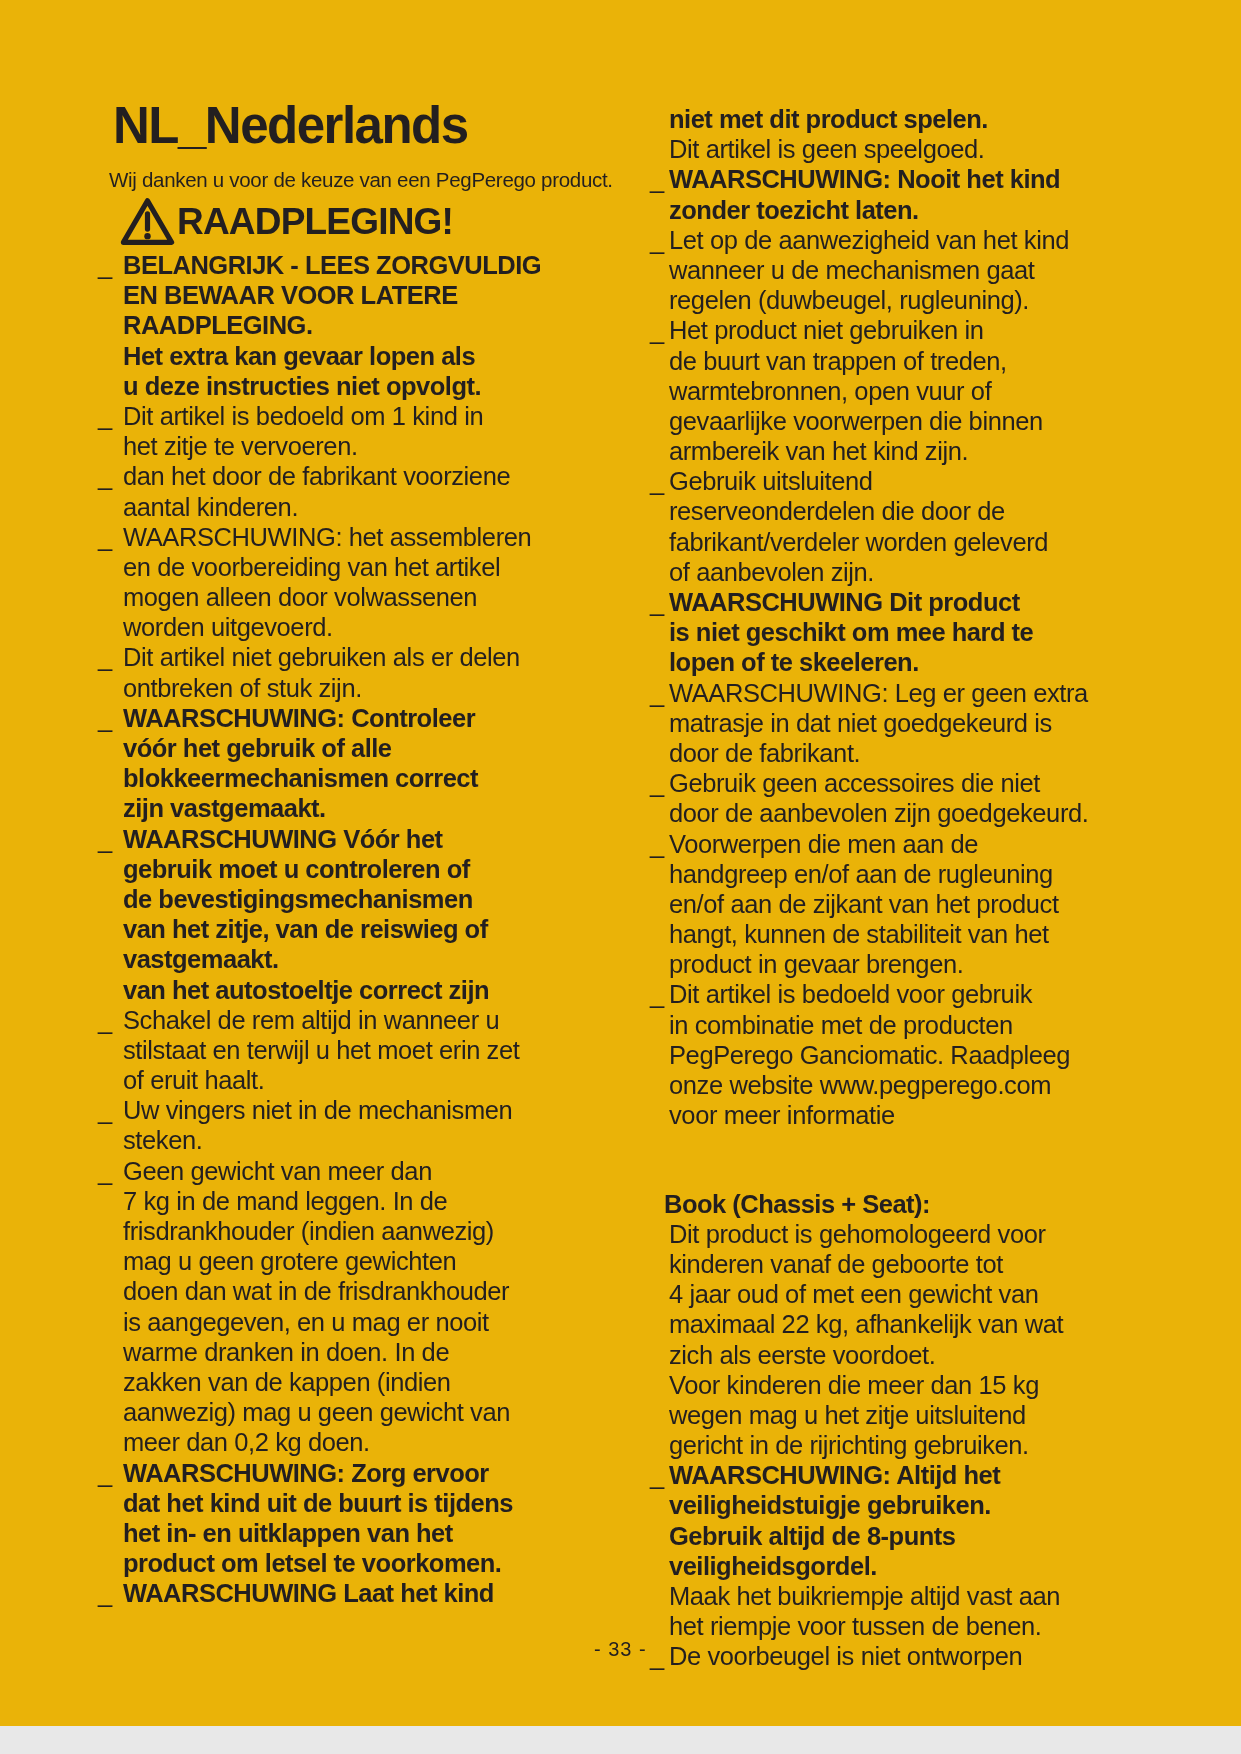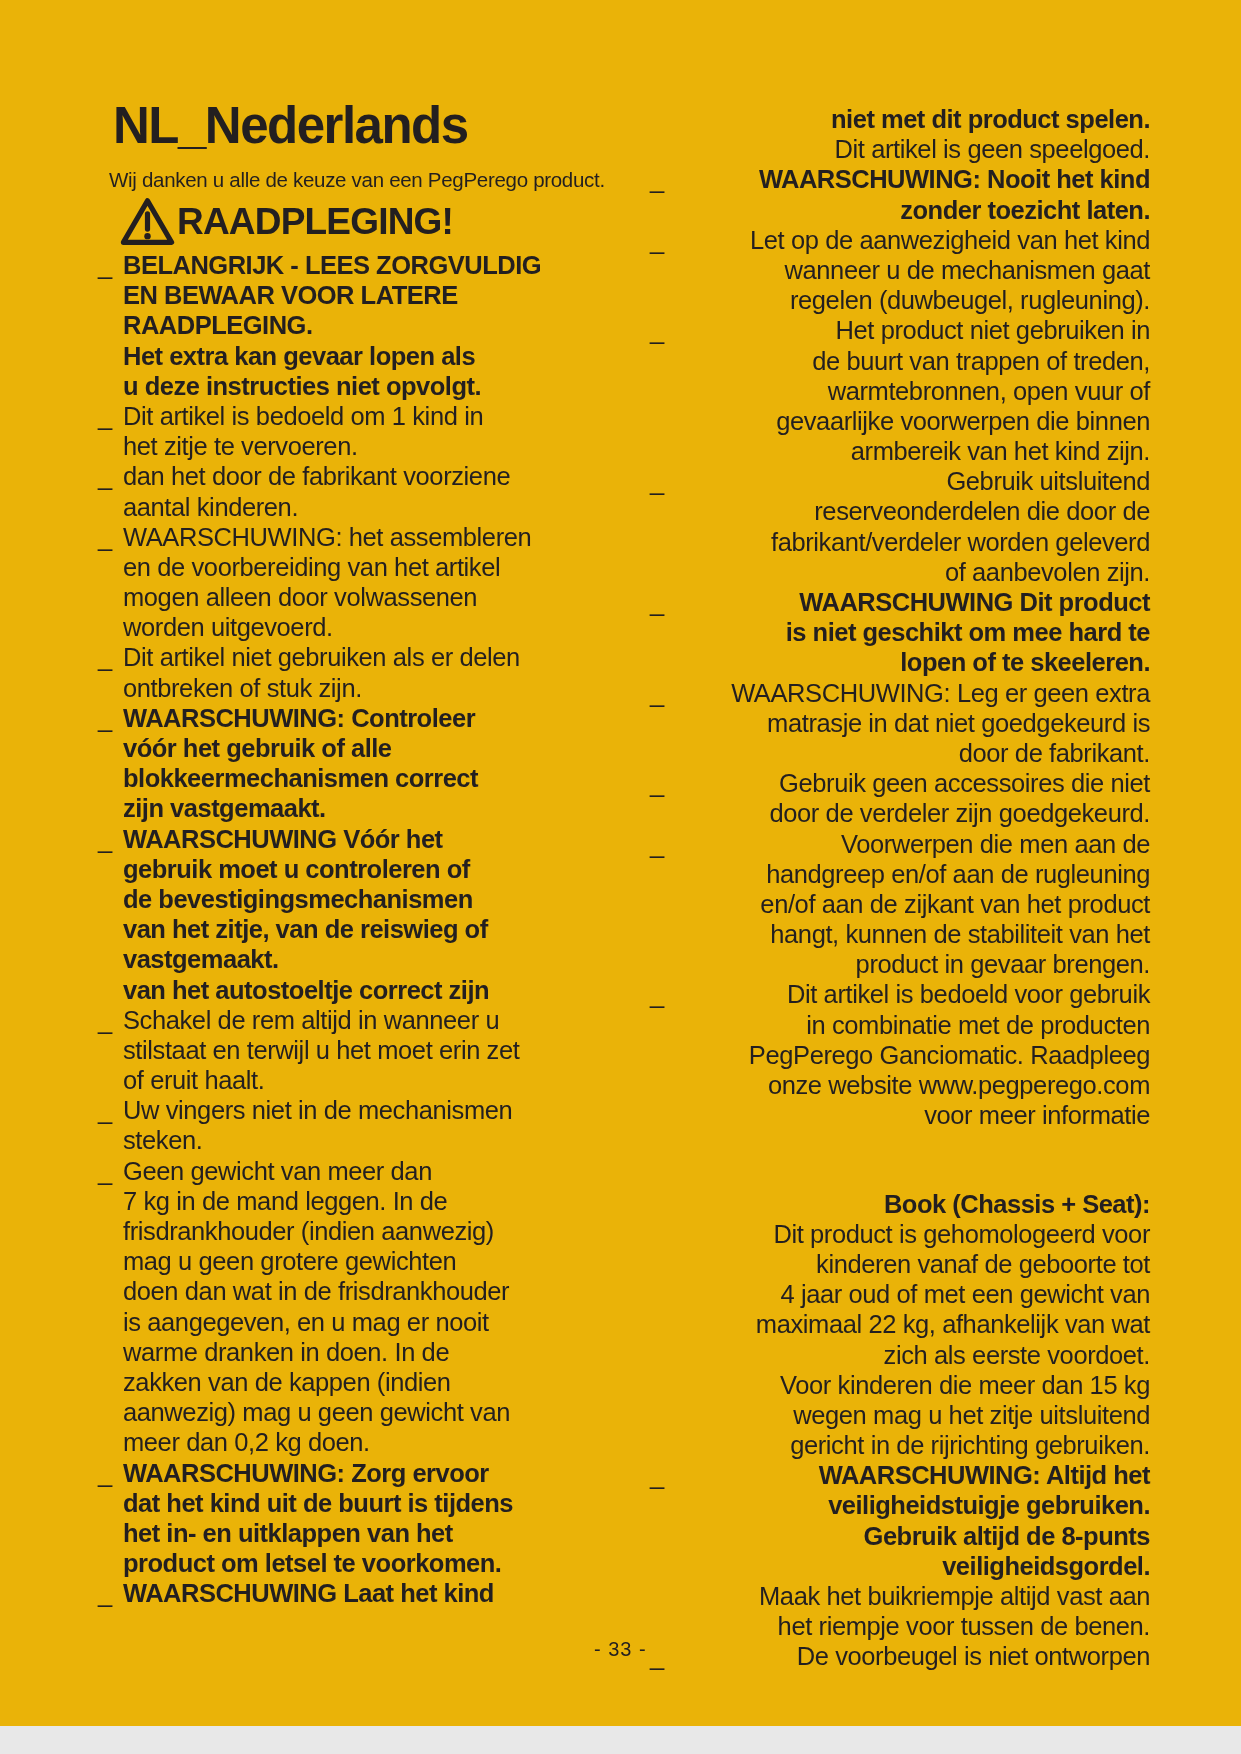--- a/index.html
+++ b/index.html
@@ -22,21 +22,21 @@
   }
   .warn-row{
     position:absolute;left:119px;top:196px;
     display:flex;align-items:center;gap:1px;
   }
   .warn-text{
     font-size:37px;font-weight:700;letter-spacing:-0.8px;white-space:nowrap;
   }
   .col{position:absolute;}
   .col-left{left:98px;top:250px;width:480px;}
-  .col-right{left:650px;top:104px;width:500px;text-align:right;}
+  .col-right{left:650px;top:104px;width:500px;}
   .block{position:relative;}
   .col-left .block{padding-left:25px;}
   .col-right .block{padding-left:19px;}
   .col-right .block.heading{padding-left:14px;margin-top:28px;}
   .line{
     white-space:nowrap;
     font-size:25.5px;
     line-height:30.2px;
     height:30.2px;
     letter-spacing:-0.4px;
@@ -54,21 +54,21 @@
   }
   .tri-icon{display:block;}
 </style>
 </head>
 <body>
 
 <div class="page">
 
   <div class="page-title">NL_Nederlands</div>
 
-  <div class="subtitle">Wij danken u alle de keuze van een PegPerego product.</div>
+  <div class="subtitle">Wij danken u voor de keuze van een PegPerego product.</div>
 
   <div class="warn-row">
     <span>
       <svg class="tri-icon" width="57" height="51" viewBox="0 0 60 54">
         <path d="M30 5 L55.5 49 L4.5 49 Z" fill="none" stroke="#231f20" stroke-width="5.5" stroke-linejoin="round"></path>
         <path d="M30 19 L30 35" stroke="#231f20" stroke-width="5.5" stroke-linecap="round"></path>
         <circle cx="30" cy="42.5" r="3.4" fill="#231f20"></circle>
       </svg>
     </span>
     <span class="warn-text">RAADPLEGING!</span>
@@ -201,21 +201,21 @@
       </div>
       <div class="block">
         <span class="bullet">_</span>
         <div class="line">WAARSCHUWING: Leg er geen extra</div>
         <div class="line">matrasje in dat niet goedgekeurd is</div>
         <div class="line">door de fabrikant.</div>
       </div>
       <div class="block">
         <span class="bullet">_</span>
         <div class="line">Gebruik geen accessoires die niet</div>
-        <div class="line">door de verdeler zijn goedgekeurd.</div>
+        <div class="line">door de aanbevolen zijn goedgekeurd.</div>
       </div>
       <div class="block">
         <span class="bullet">_</span>
         <div class="line">Voorwerpen die men aan de</div>
         <div class="line">handgreep en/of aan de rugleuning</div>
         <div class="line">en/of aan de zijkant van het product</div>
         <div class="line">hangt, kunnen de stabiliteit van het</div>
         <div class="line">product in gevaar brengen.</div>
       </div>
       <div class="block">

